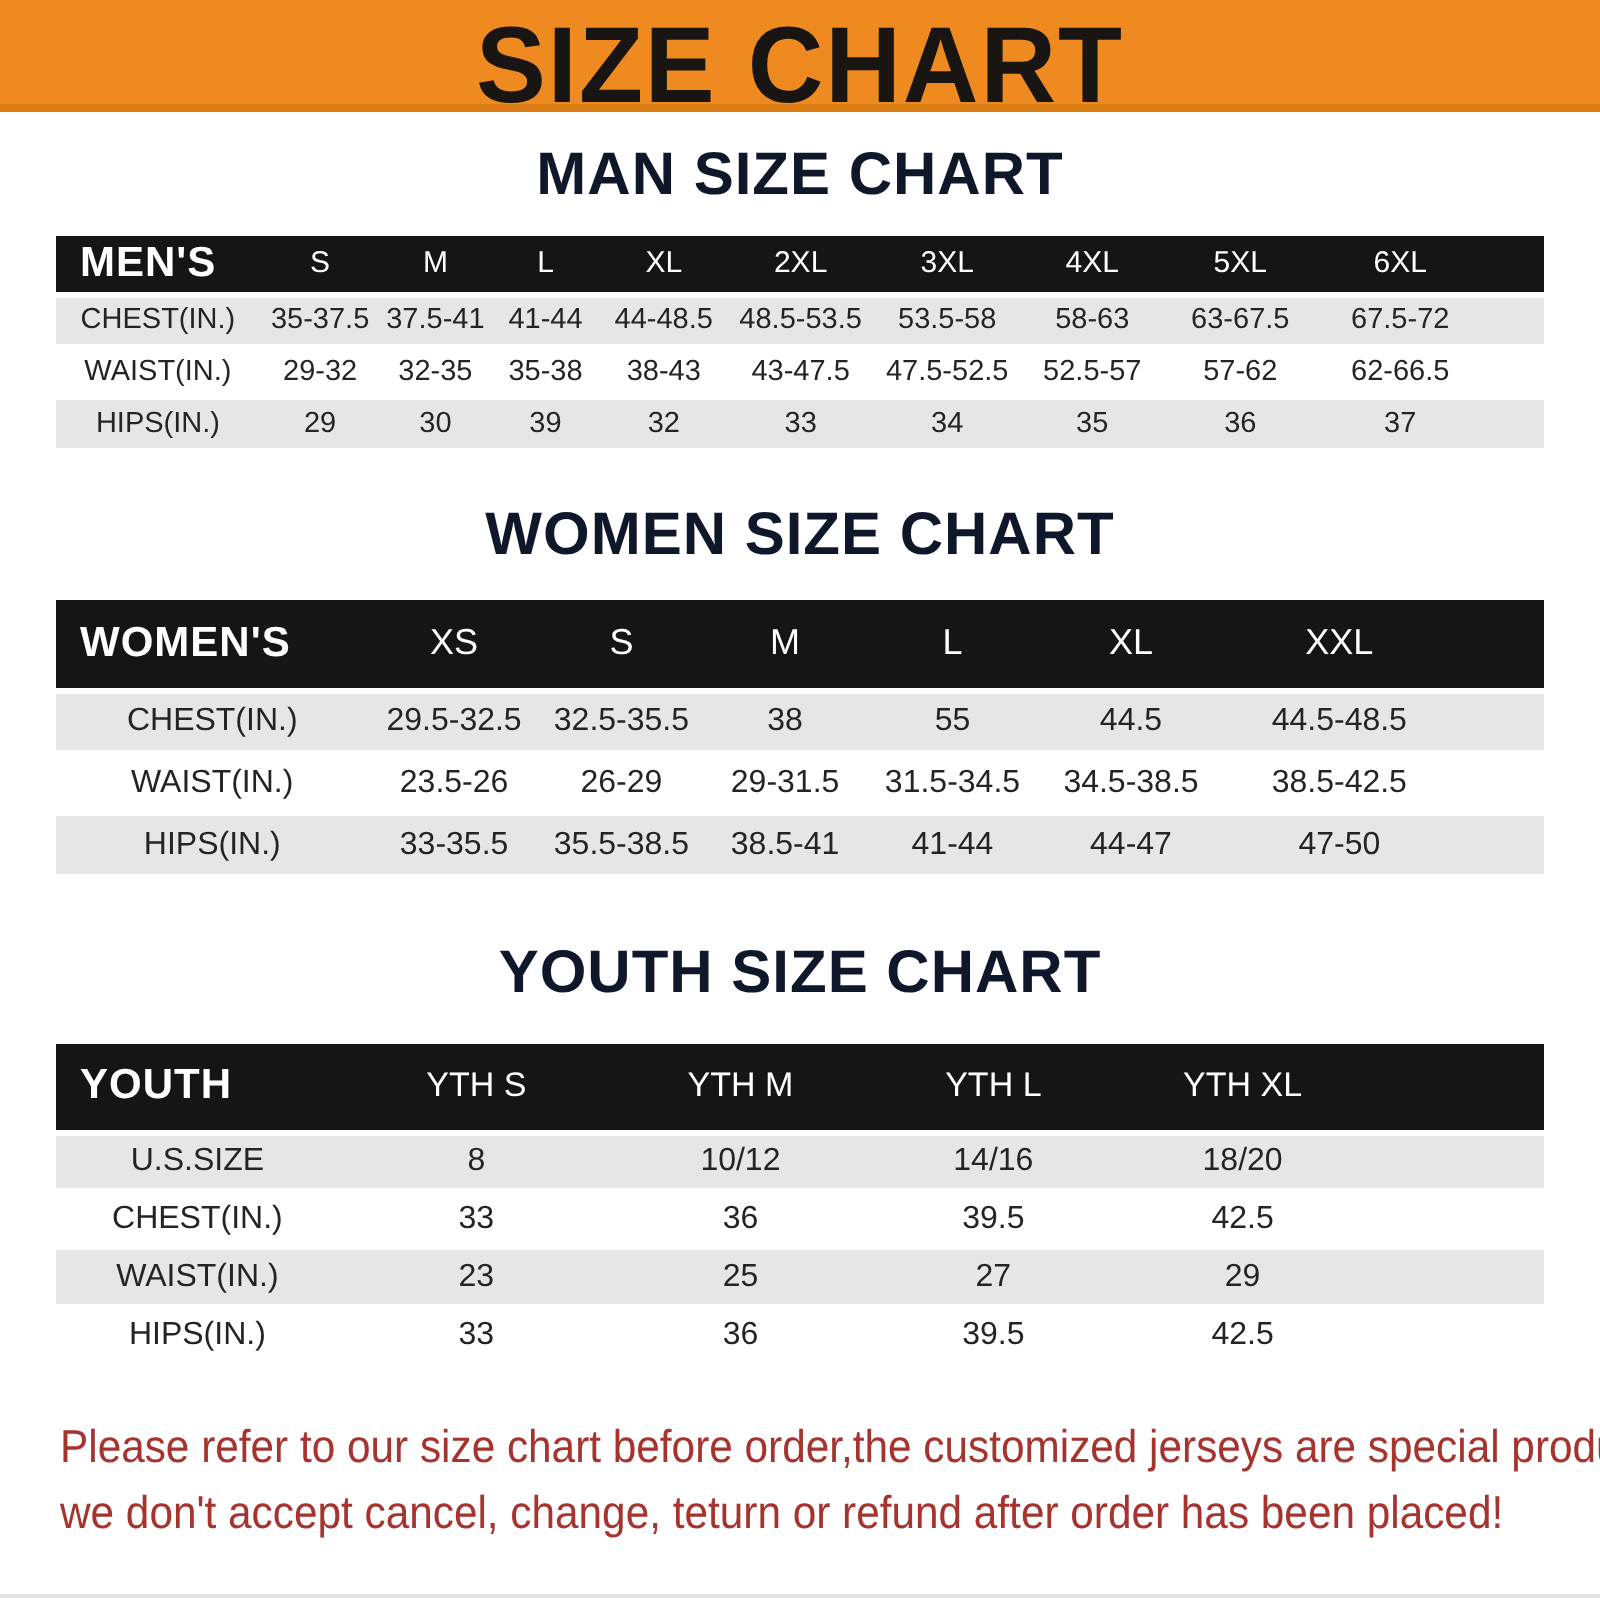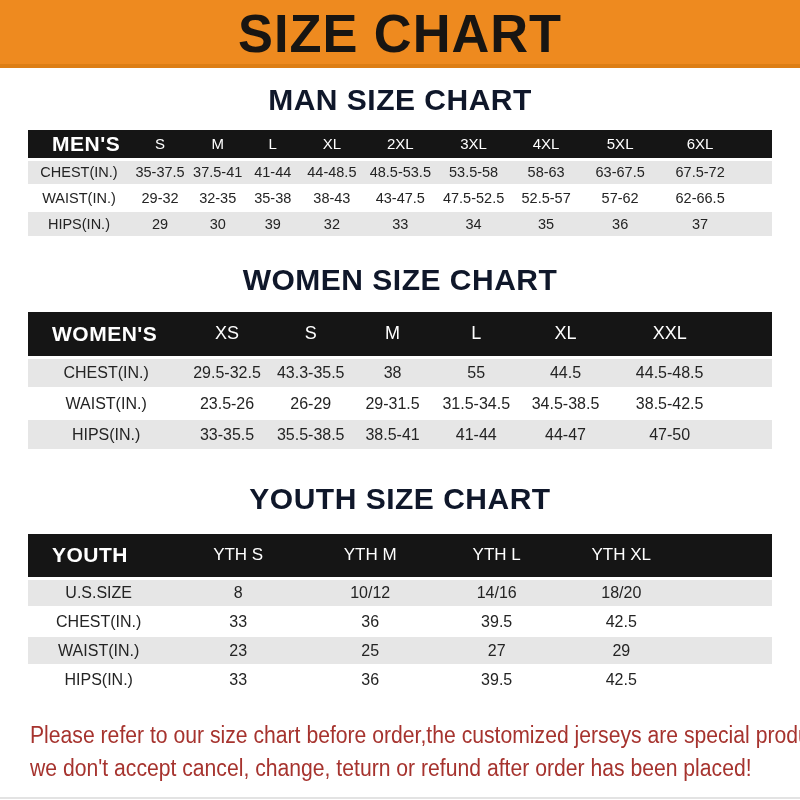--- a/index.html
+++ b/index.html
@@ -6,21 +6,21 @@
   html, body { width: 800px; height: 800px; }
   body {
     background: #ffffff;
     font-family: "Liberation Sans", sans-serif;
     position: relative;
     overflow: hidden;
   }
 
   
   .banner {
-    height: 68px;
+    height: 56px;
     background: #EE8A1F;
     border-bottom: 4px solid #DD7E14;
     text-align: center;
   }
   .banner-title {
     display: inline-block;
     font-size: 54px;
     font-weight: bold;
     line-height: 66px;
     letter-spacing: 1px;
@@ -49,21 +49,21 @@
   }
   .size-table thead th {
     background: #151515;
     color: #ffffff;
     font-weight: normal;
     border-bottom: 3px solid #ffffff;
     text-align: center;
   }
   .size-table thead th.label-cell {
     text-align: left;
-    padding-left: 24px;
+    padding-left: 12px;
     font-weight: bold;
     letter-spacing: 0.5px;
   }
   .size-table tbody td {
     text-align: center;
     color: #242424;
     border-bottom: 2px solid #ffffff;
   }
   .size-table tbody tr:nth-child(odd) td { background: #E6E6E6; }
   .size-table tbody tr:nth-child(even) td { background: #ffffff; }
@@ -197,21 +197,21 @@
             <th>L</th>
             <th>XL</th>
             <th>XXL</th>
             <th></th>
           </tr>
         </thead>
         <tbody>
           <tr>
             <td class="label-cell">CHEST(IN.)</td>
             <td>29.5-32.5</td>
-            <td>43.3-35.5</td>
+            <td>32.5-35.5</td>
             <td>38</td>
             <td>55</td>
             <td>44.5</td>
             <td>44.5-48.5</td>
             <td></td>
           </tr>
           <tr>
             <td class="label-cell">WAIST(IN.)</td>
             <td>23.5-26</td>
             <td>26-29</td>

